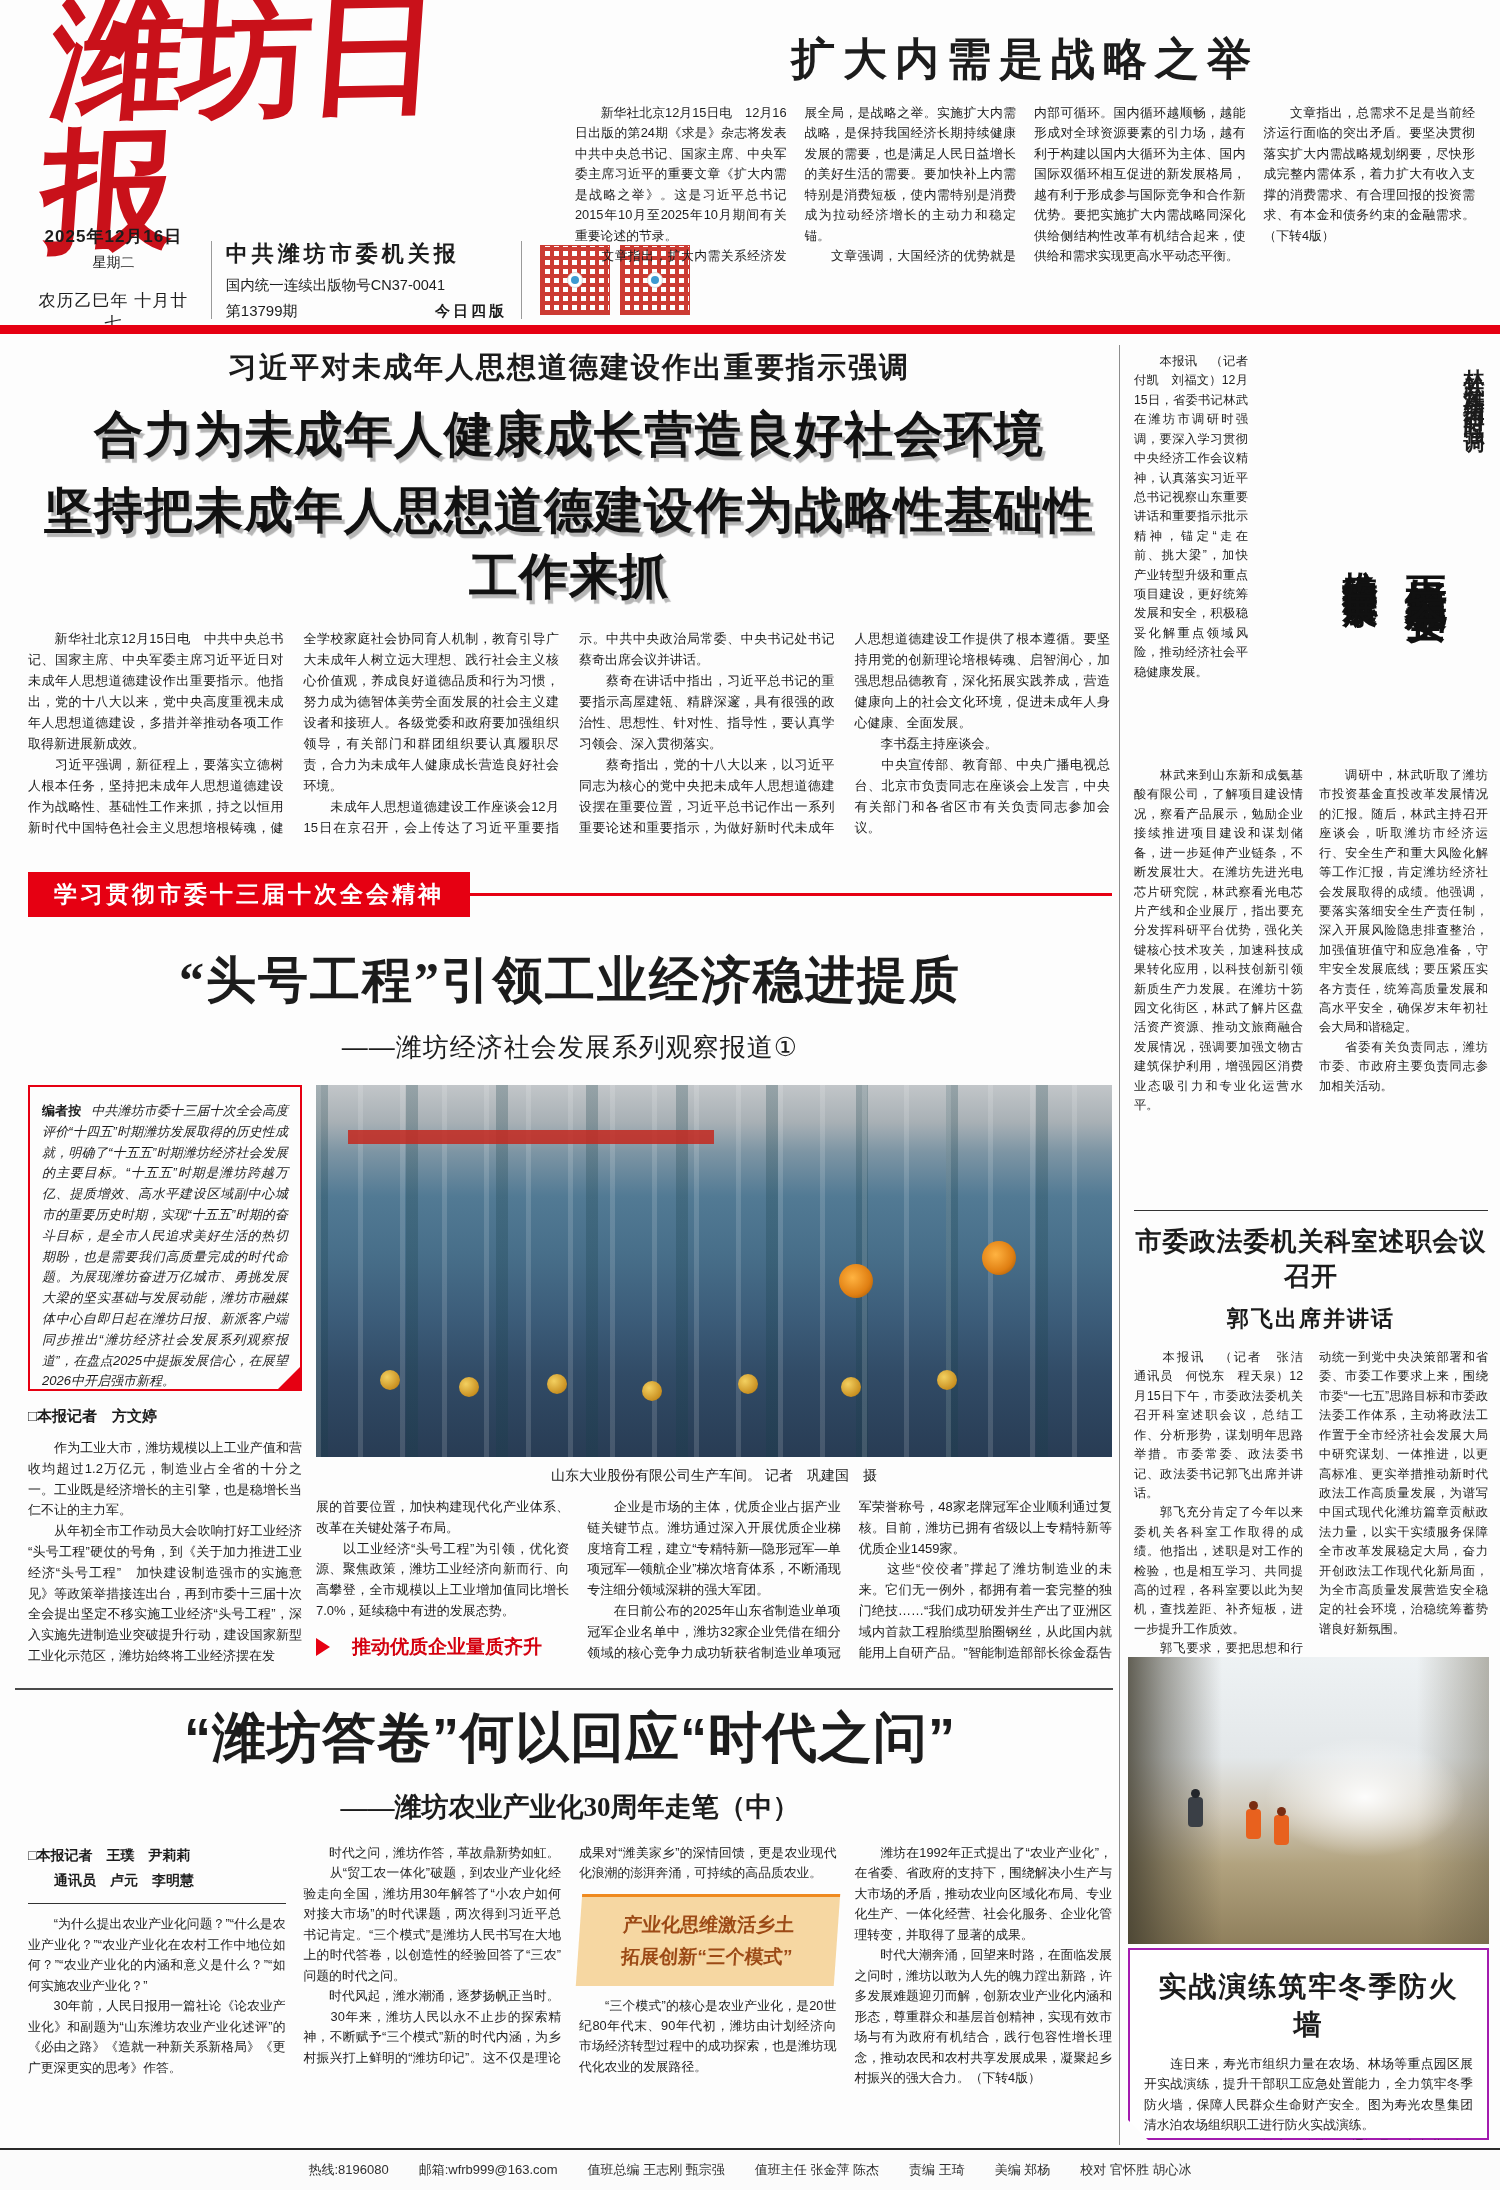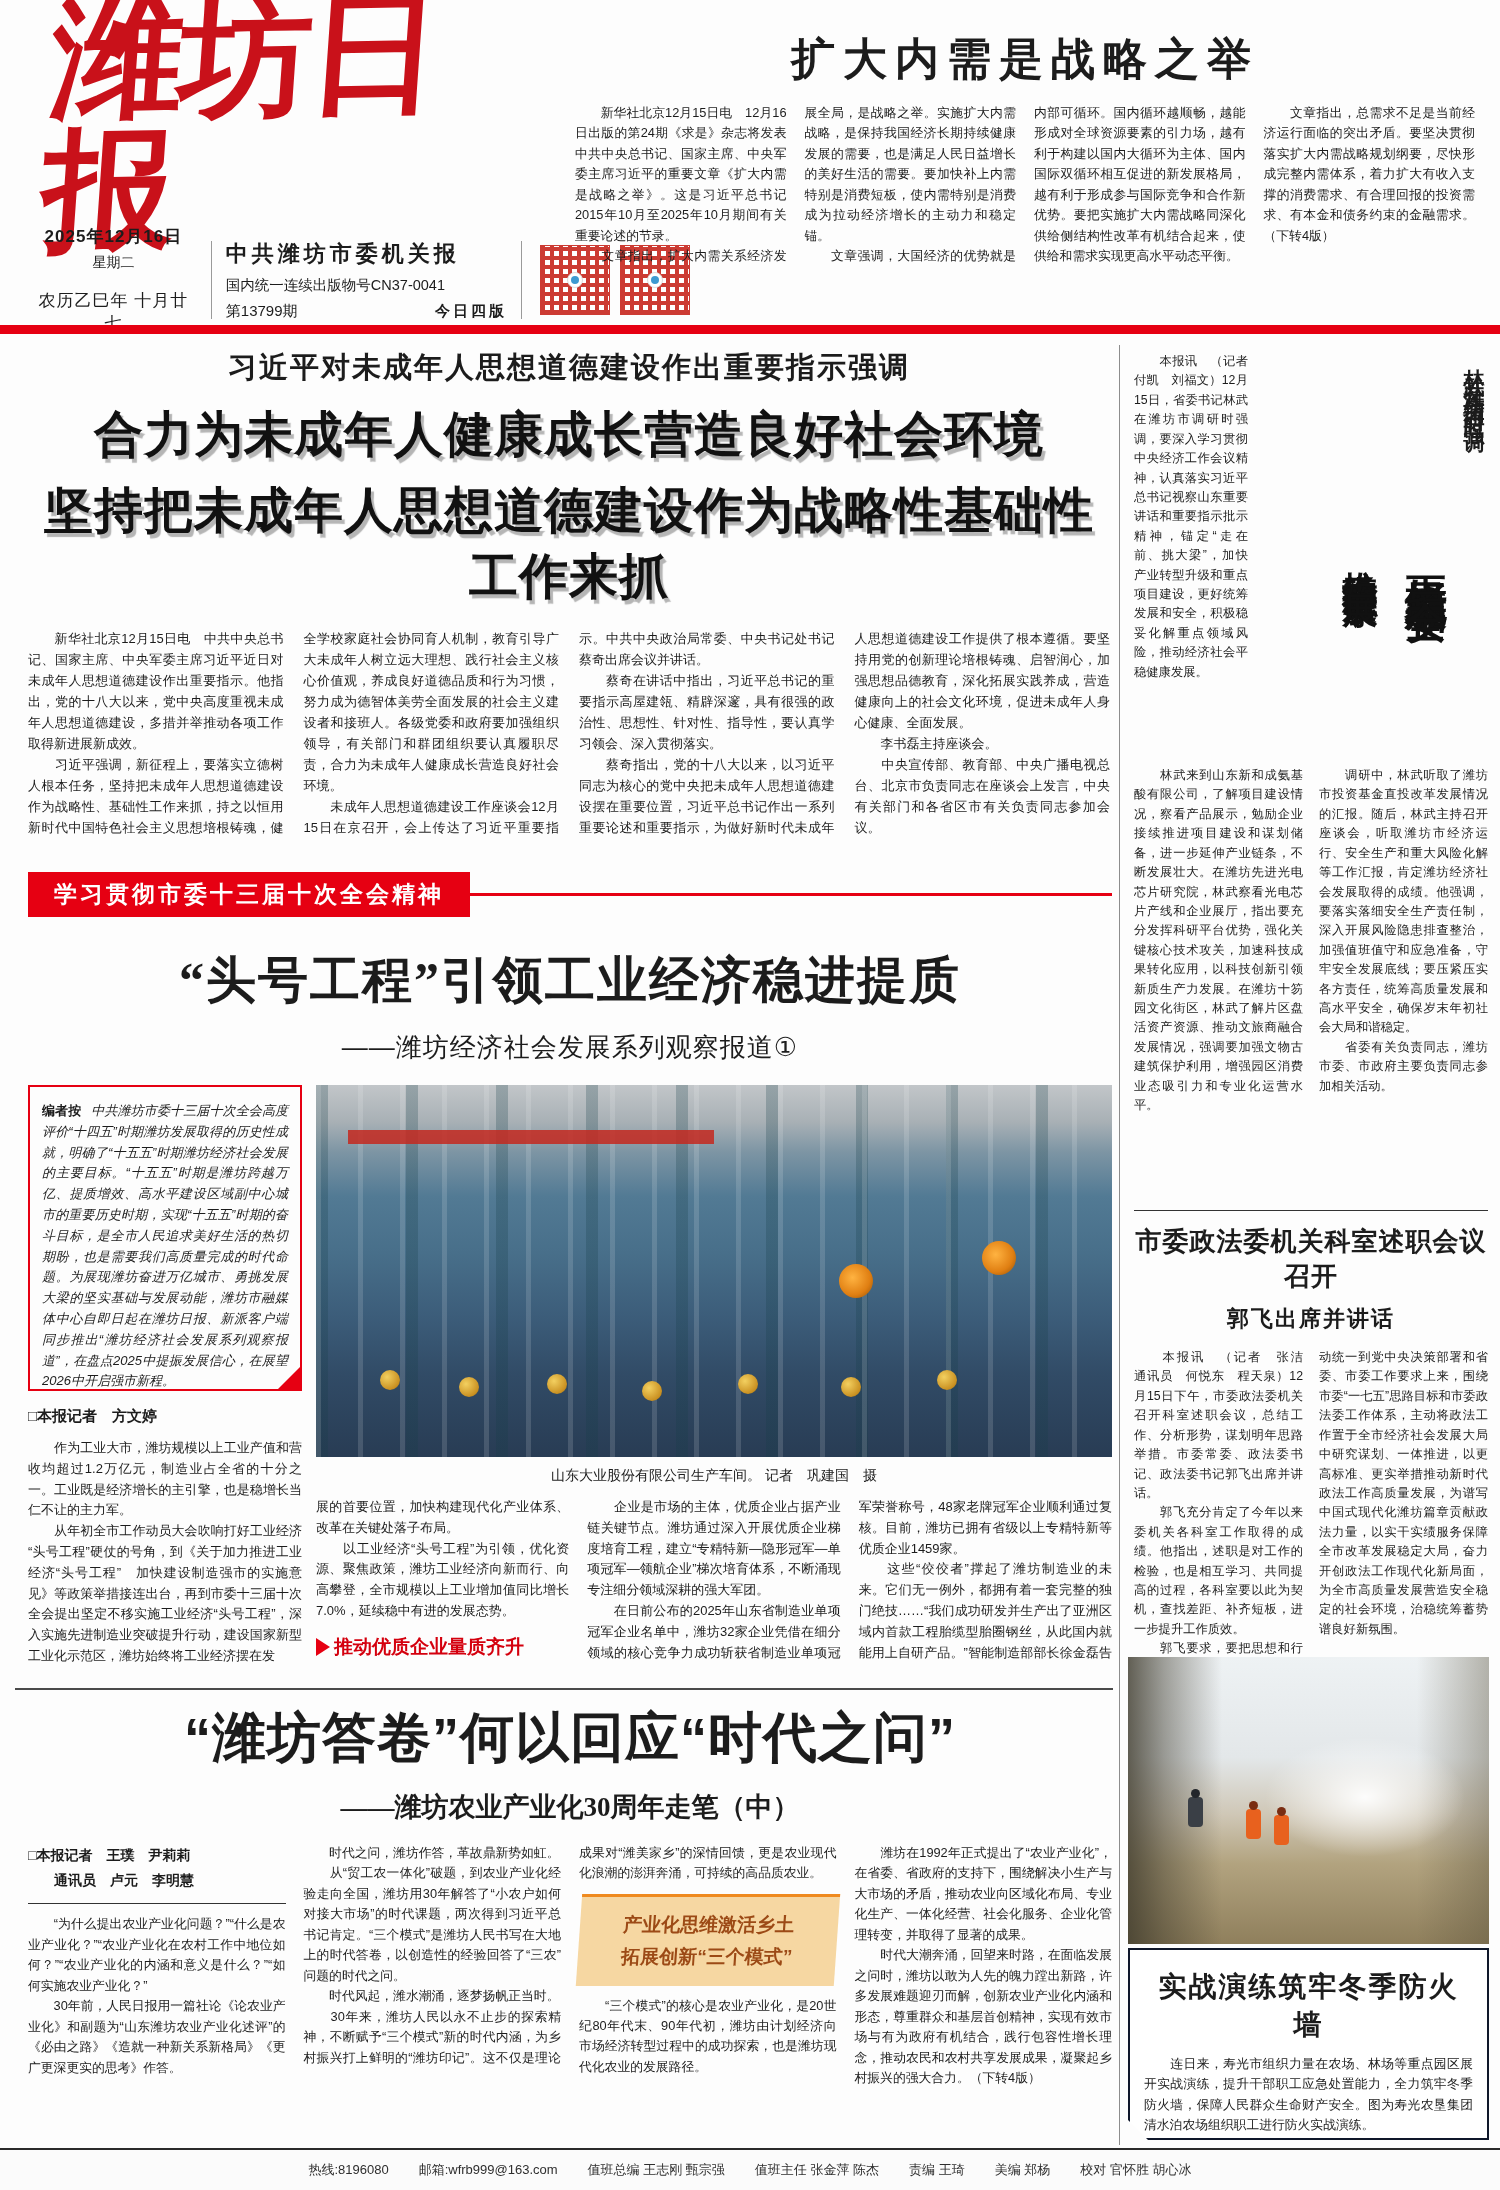--- a/index.html
+++ b/index.html
@@ -81,21 +81,21 @@
   .fire-trees { position:absolute; left:0; top:0; width:100%; height:100%;
     background:linear-gradient(90deg,rgba(62,58,44,.8) 0%,rgba(62,58,44,.45) 10%,transparent 26%),
                linear-gradient(90deg,transparent 80%,rgba(90,82,60,.4) 100%); }
   .fire-smoke { position:absolute; left:38%; top:28%; width:200px; height:120px; border-radius:50%;
     background:radial-gradient(closest-side,rgba(255,255,255,.95),rgba(255,255,255,0)); }
   .fig { position:absolute; width:15px; height:30px; border-radius:4px; background:#e8611e; }
   .fig::before { content:""; position:absolute; left:3px; top:-8px; width:9px; height:9px; border-radius:50%; background:#7a2d12; }
   .fig-dark { background:#3a3f46; }
   .fig-dark::before { background:#23262b; }
   .fire-box { position:absolute; left:1128px; top:1948px; width:361px; height:192px; background:#fff;
-    border:2px solid #0f172a; clip-path:polygon(0 0,100% 0,100% 100%,20px 100%,0 calc(100% - 20px)); padding:14px 14px 8px; }
+    border:2px solid #a21caf; clip-path:polygon(0 0,100% 0,100% 100%,20px 100%,0 calc(100% - 20px)); padding:14px 14px 8px; }
   .fire-h { text-align:center; font-size:28px; font-weight:900; letter-spacing:2px; margin-top:4px; }
   .fire-cap { margin-top:10px; font-size:12.8px; line-height:1.6; text-align:justify; color:#222; }
   .fire-byline { text-align:right; font-size:12.8px; margin-top:2px; padding-right:6px; }
 
   
   .feature { position:absolute; left:28px; top:872px; width:1084px; }
   .label-row { display:flex; align-items:center; }
   .feature-label { background:#e60012; color:#fff; font-size:23px; font-weight:bold; letter-spacing:3px; padding:7px 26px; }
   .label-line { flex:1; height:3px; background:#e60012; }
   .feature-h { text-align:center; font-family:"Liberation Serif","DejaVu Serif",serif; font-size:50px;
@@ -115,21 +115,21 @@
     background:linear-gradient(180deg,#c2c6c9 0%,#a8b0b5 10%,#7d95a4 18%,#527a94 30%,#486f8a 45%,#3c5d7a 62%,#314b66 78%,#283c54 100%); }
   .factory-stripes { position:absolute; inset:0;
     background:repeating-linear-gradient(90deg,rgba(255,255,255,.14) 0 5px,transparent 5px 42px),
                repeating-linear-gradient(90deg,rgba(20,60,70,.25) 0 12px,transparent 12px 90px); }
   .factory-banner { position:absolute; left:4%; top:12%; width:46%; height:14px; background:#c4281f; opacity:.85; }
   .spool { position:absolute; width:20px; height:20px; border-radius:50%; background:radial-gradient(circle at 35% 35%,#f3d060,#c99021 70%,#7c5b14); }
   .wheel { position:absolute; width:34px; height:34px; border-radius:50%; background:radial-gradient(circle at 40% 40%,#ffb341,#e07f12 60%,#8a4d08); }
   .photo-cap { text-align:center; font-size:14px; margin-top:10px; }
   .feature-body-below { margin-top:12px; height:186px; overflow:hidden; columns:3; column-gap:18px;
     font-size:13px; line-height:1.6; }
-  .subhead { display:flex; align-items:center; gap:4px; margin:10px 0; break-inside:avoid;
+  .subhead { display:flex; align-items:center; gap:22px; margin:10px 0; break-inside:avoid;
     font-size:19px; font-weight:900; color:#d4000e; }
   .subhead-arrow { width:0; height:0; border-top:9px solid transparent; border-bottom:9px solid transparent;
     border-left:14px solid #e60012; }
 
   
   .hline-bottom { position:absolute; left:15px; top:1688px; width:1098px; height:2px; background:#4a4a4a; }
   .answer { position:absolute; left:28px; top:1702px; width:1084px; }
   .answer-h { text-align:center; font-size:54px; font-weight:900; letter-spacing:1px; }
   .answer-sub { text-align:center; font-family:"Liberation Serif","DejaVu Serif",serif; font-size:27px; font-weight:bold; margin-top:14px; }
   .answer-body { margin-top:18px; height:308px; overflow:hidden; columns:4; column-gap:18px;

